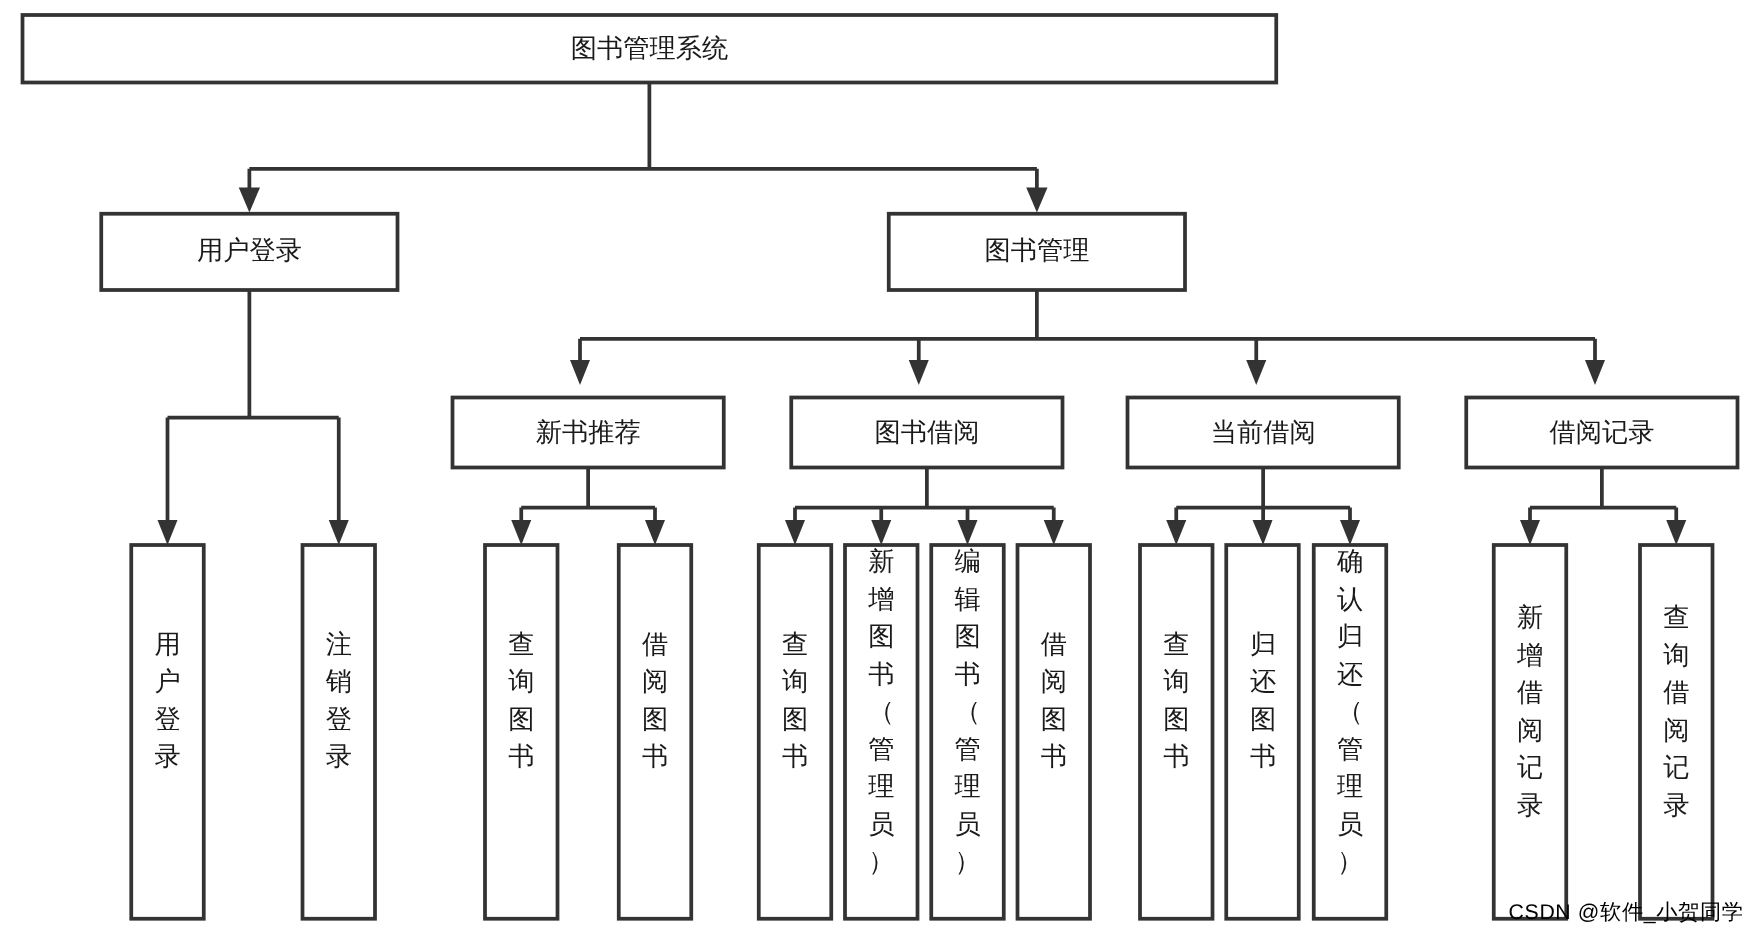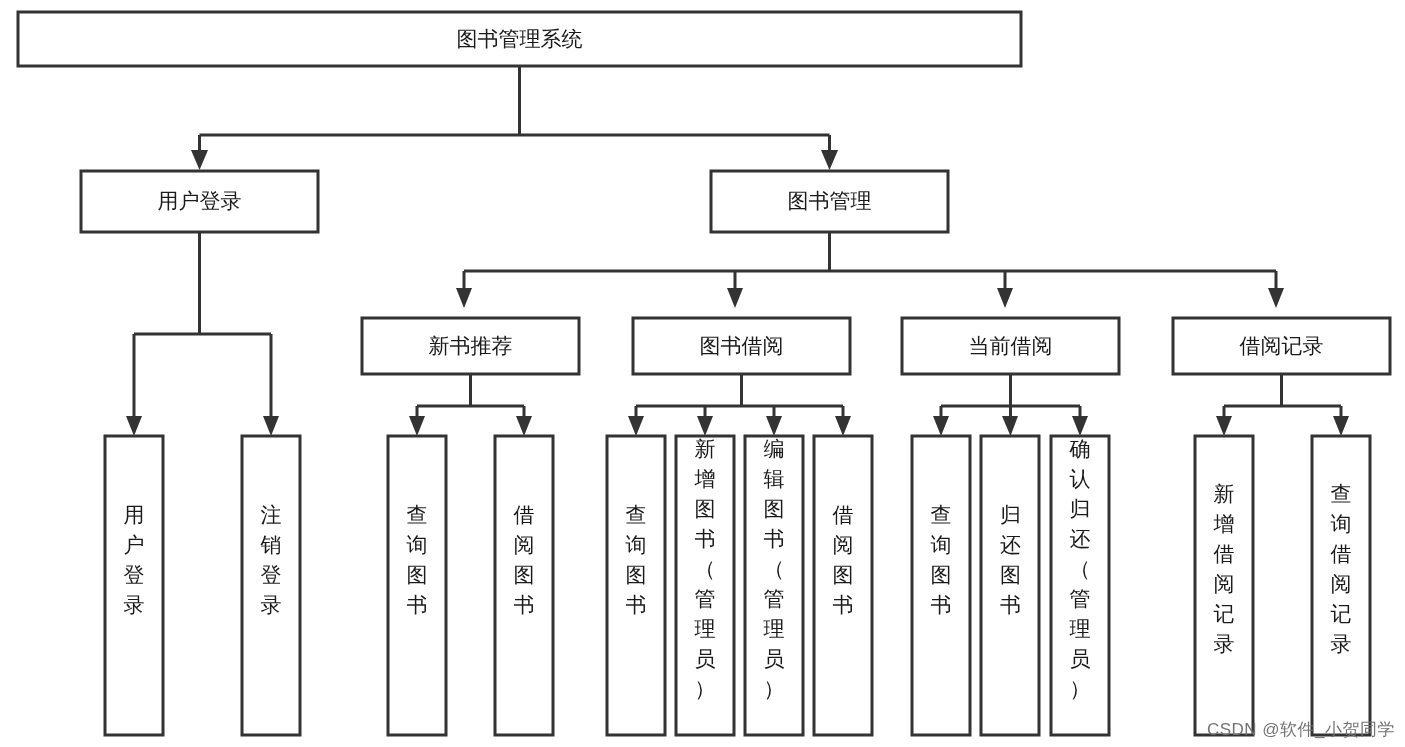--- a/index.html
+++ b/index.html
@@ -217,14 +217,14 @@
       <rect class="node-box" x="1195" y="436" width="58" height="299" stroke="#333333" fill="#ffffff"></rect>
       <text class="node-label-vertical" x="1224" y="501" fill="#1a1a1a"><tspan x="1224" y="501">新</tspan><tspan x="1224" y="531">增</tspan><tspan x="1224" y="561">借</tspan><tspan x="1224" y="591">阅</tspan><tspan x="1224" y="621">记</tspan><tspan x="1224" y="651">录</tspan></text>
     </g>
     <g>
       <rect class="node-box" x="1312" y="436" width="58" height="299" stroke="#333333" fill="#ffffff"></rect>
       <text class="node-label-vertical" x="1341" y="501" fill="#1a1a1a"><tspan x="1341" y="501">查</tspan><tspan x="1341" y="531">询</tspan><tspan x="1341" y="561">借</tspan><tspan x="1341" y="591">阅</tspan><tspan x="1341" y="621">记</tspan><tspan x="1341" y="651">录</tspan></text>
     </g>
 
   </svg>
 
-  <div class="watermark" style="color: #737373;">CSDN @软件_小贺同学</div>
+  <div class="watermark" style="color: #000000;">CSDN @软件_小贺同学</div>
 </div>
 
 </body></html>

